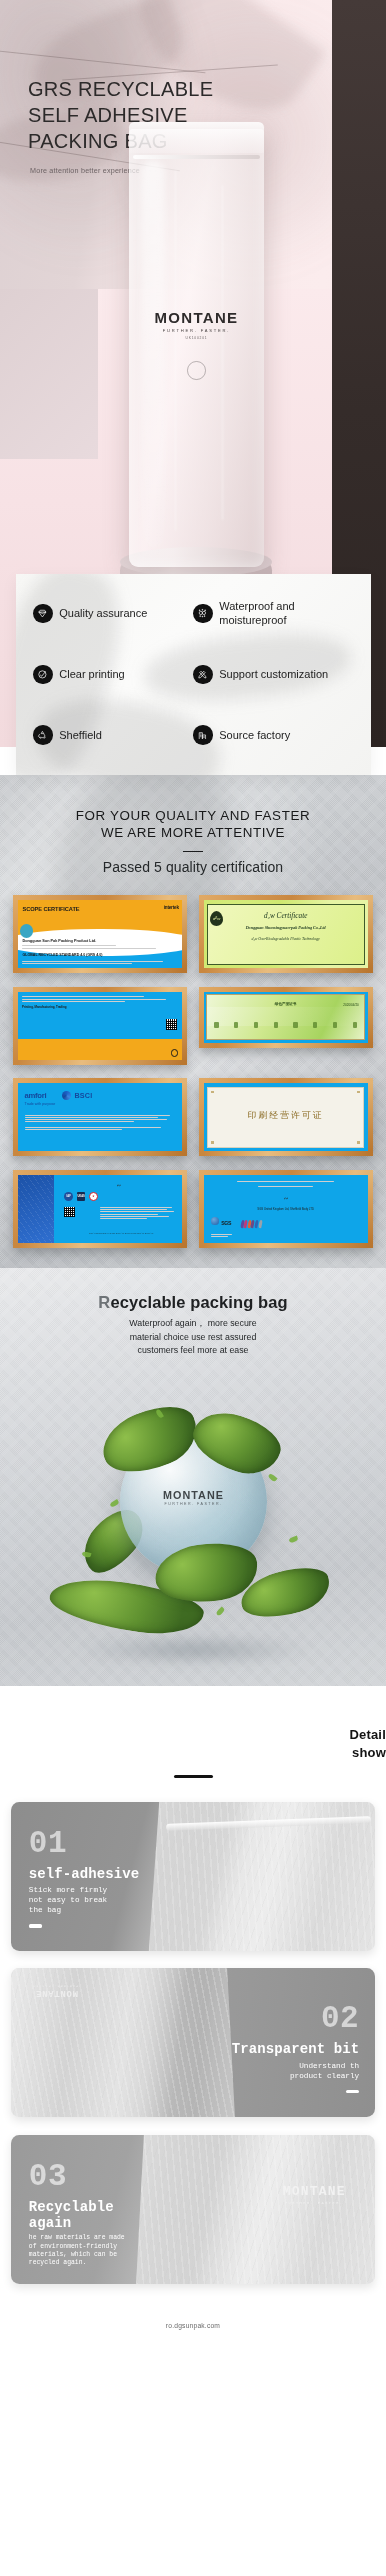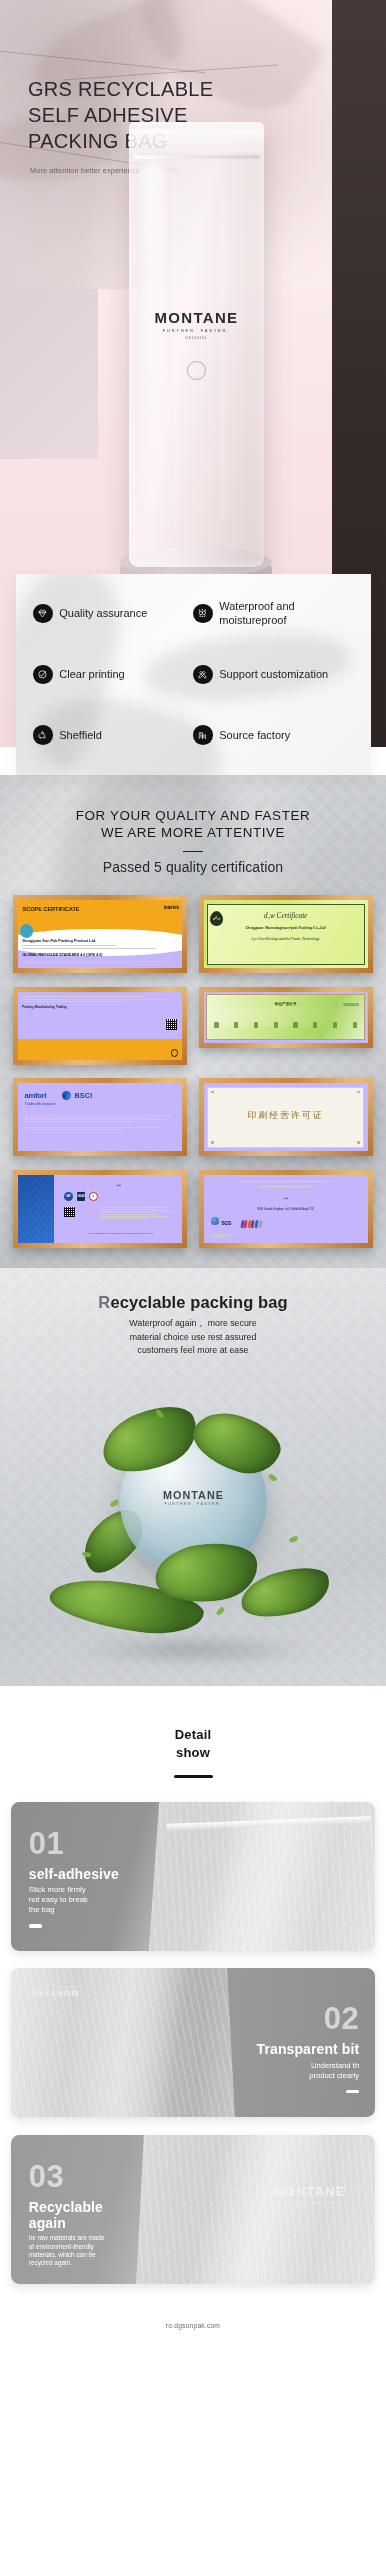--- a/index.html
+++ b/index.html
@@ -103,21 +103,21 @@
     background:rgba(90,95,100,.20);filter:blur(13.4px);transform:rotate(22deg);border-radius:45%;}
   .certs-head{position:relative;text-align:center;color:#18191a;z-index:2;}
   .ch-l1,.ch-l2{font-size:13.4px;letter-spacing:0.6px;line-height:1.30;font-weight:400;}
   .ch-rule{width:20.6px;height:1.5px;background:#1b1c1d;margin:8.8px auto 6.7px;}
   .ch-sub{font-size:14px;color:#25282a;letter-spacing:0.1px;}
   .cert-grid{position:relative;z-index:2;display:grid;grid-template-columns:1fr 1fr;
     gap:13.4px 11.3px;padding:20.6px 13.4px 0;}
   .frame{border:5.7px solid;border-image:linear-gradient(140deg,#e0a965,#c9873f 35%,#e8bc7e 60%,#b9762f) 1;
     background:#fff;box-shadow:0 4.6px 10.3px rgba(40,45,50,.33);position:relative;height:78px;overflow:hidden;}
   .frame-wide{height:61px;}
-  .frame-in{position:absolute;inset:0;background:#c4b5fd;overflow:hidden;font-size:2.6px;}
+  .frame-in{position:absolute;inset:0;background:#0ea5e9;overflow:hidden;font-size:2.6px;}
 
   
   .c1-hdr{height:52%;background:#f3a81b;position:relative;}
   .c1-hdr:after{content:"";position:absolute;left:-10%;bottom:-58%;width:120%;height:78%;
     background:#fff;border-radius:50%;}
   .c1-ttl{position:absolute;left:4.1px;top:5.2px;font-size:5.7px;font-weight:700;color:#1b1b1b;
     line-height:1.12;letter-spacing:-0.1px;z-index:2;}
   .c1-brand{position:absolute;right:3.6px;top:4.1px;font-size:4.6px;font-weight:700;color:#1a1a1a;
     letter-spacing:-0.2px;z-index:2;}
   .c1-dot{position:absolute;left:1.5px;top:24px;width:13.4px;height:13.4px;border-radius:50%;
@@ -235,25 +235,25 @@
   .m3{left:155px;top:177px;width:103px;height:58px;transform:rotate(-8deg);}
   .m4{left:49px;top:216px;width:155px;height:47px;transform:rotate(8deg);}
   .m5{left:240px;top:204px;width:91px;height:44px;transform:rotate(-16deg);}
   .m6{left:91px;top:138px;width:44px;height:72px;transform:rotate(42deg);}
   .leaf-sm{position:absolute;width:8.8px;height:5.2px;border-radius:50% 0 50% 50%;
     background:#78b03e;opacity:.9;}
   .eco-shadow{position:absolute;left:77px;top:268px;width:237px;height:30px;border-radius:50%;
     background:radial-gradient(ellipse,rgba(70,85,95,.32),rgba(70,85,95,0) 70%);filter:blur(5.2px);}
 
   
-  .detail-head{background:#fff;text-align:center;padding:40px 0 24px;}
+  .detail-head{background:#fff;text-align:right;padding:40px 0 24px;}
   .dh-t{font-size:13px;font-weight:700;color:#141414;line-height:1.42;letter-spacing:0.2px;}
   .dh-rule{width:39px;height:2.6px;background:#111;margin:12.4px auto 0;border-radius:1.5px;}
 
-  .cards{background:#fff;padding:0 11.3px 5.2px;}
+  .cards{background:#fff;padding:0 11.3px 5.2px;font-family:Liberation Mono, monospace;}
   .card{position:relative;height:149px;border-radius:8.2px;overflow:hidden;margin-bottom:17.5px;
     box-shadow:0 3.1px 9.3px rgba(0,0,0,.10);}
   .card-bg{position:absolute;inset:0;}
   .cbg1{background:linear-gradient(105deg,#8d8d8d 0%,#949494 34%,#b9b9b9 46%,#dcdcdc 62%,#cfcfcf 100%);}
   .cbg2{background:linear-gradient(95deg,#cfcfcf 0%,#c4c4c4 38%,#9b9b9b 52%,#8f8f8f 100%);}
   .cbg3{background:linear-gradient(105deg,#9a9a9a 0%,#a2a2a2 30%,#c2c2c2 48%,#dadada 66%,#cecece 100%);}
   .film{position:absolute;top:0;bottom:0;
     background:linear-gradient(100deg,rgba(255,255,255,.60),rgba(255,255,255,.18) 30%,
       rgba(255,255,255,.52) 52%,rgba(255,255,255,.14) 74%,rgba(255,255,255,.46));}
   .film:after{content:"";position:absolute;inset:0;opacity:.5;

